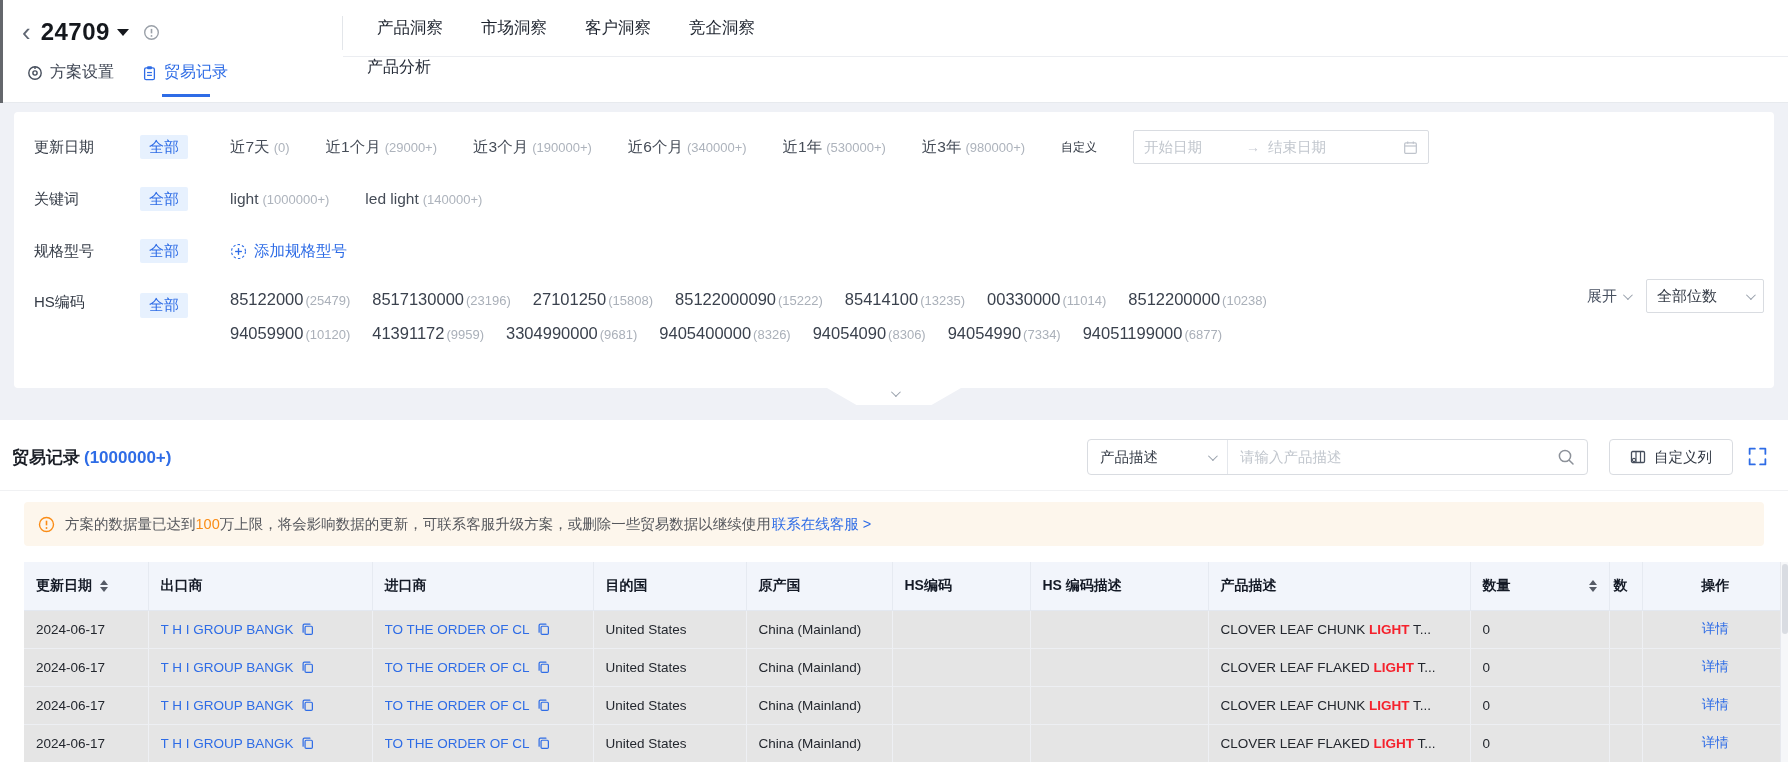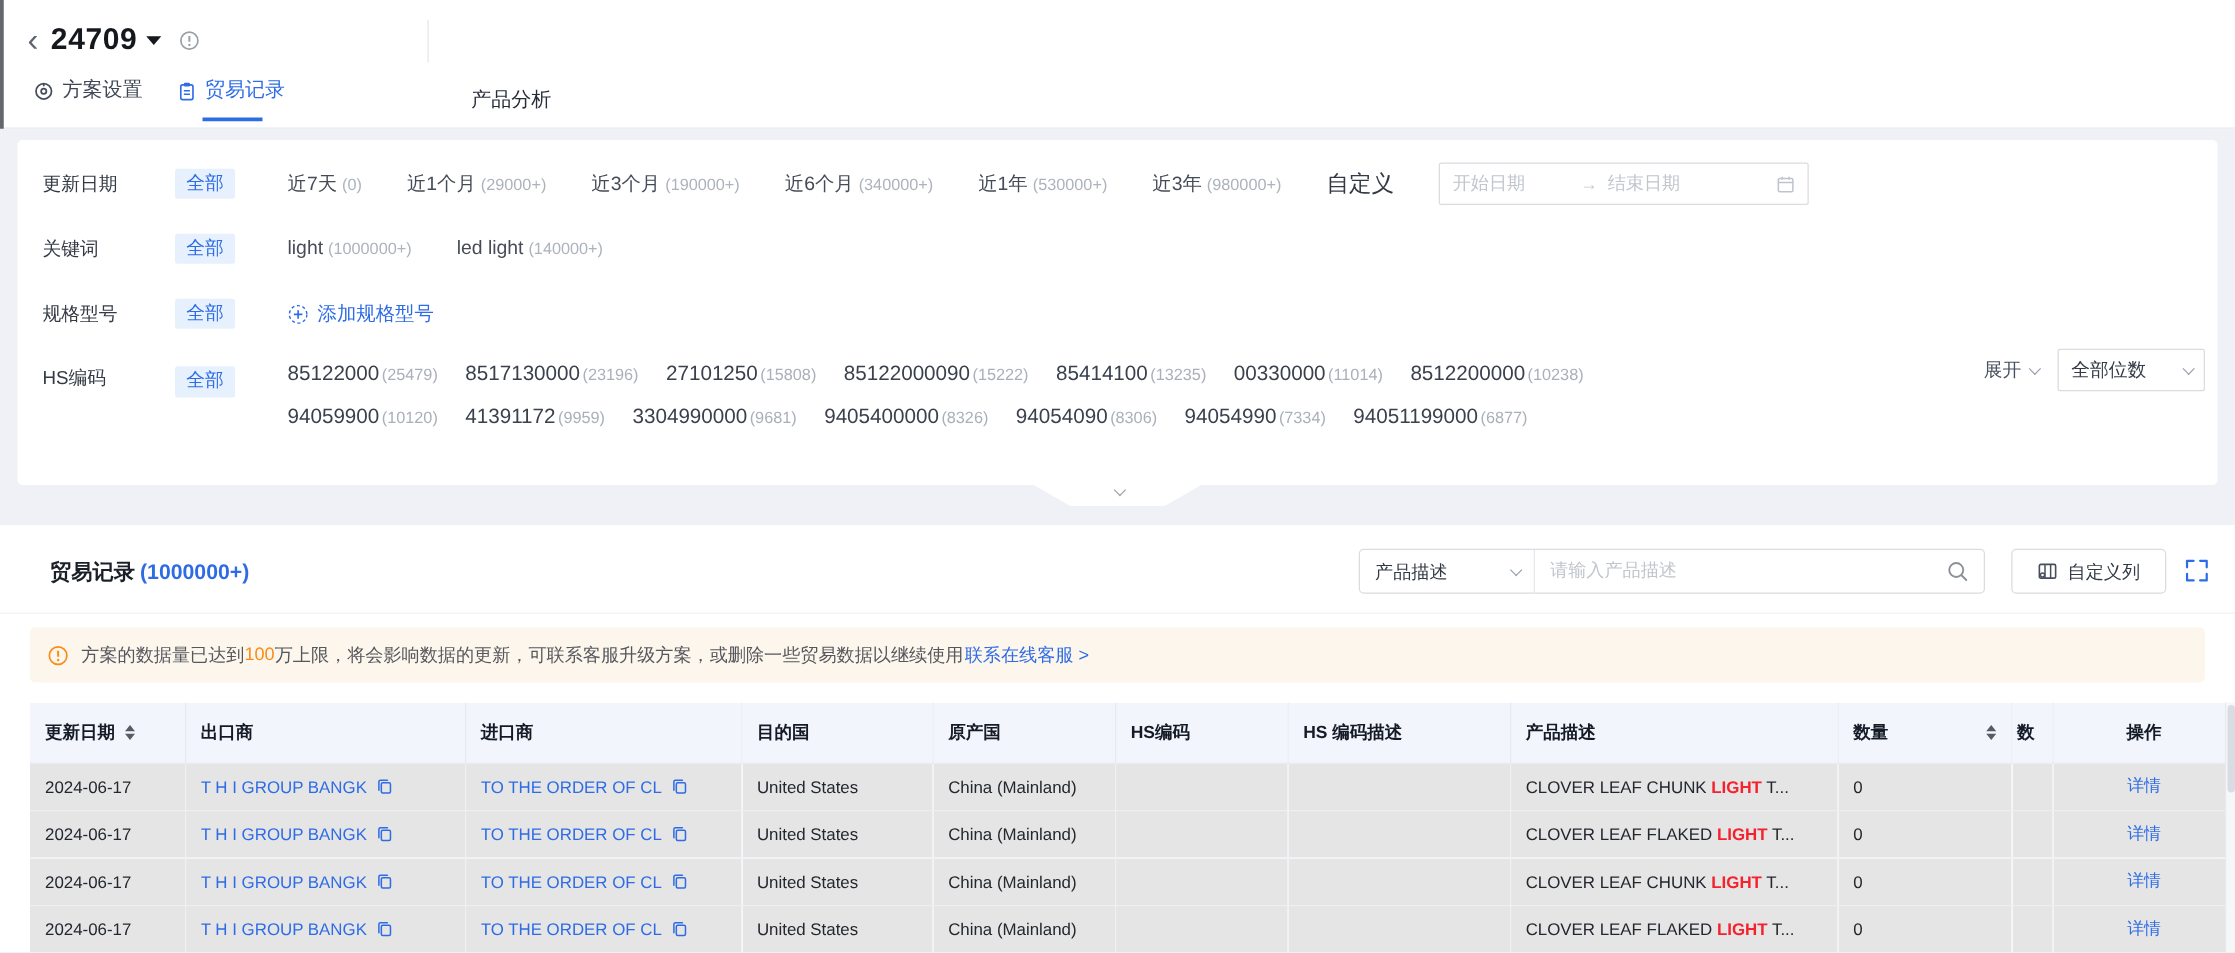--- a/index.html
+++ b/index.html
@@ -18,53 +18,53 @@
   .plan-id { font-size:24px; font-weight:700; color:#15181d; letter-spacing:.5px; }
   .caret-solid { margin-left:7px; width:0; height:0; border-left:6px solid transparent; border-right:6px solid transparent; border-top:7px solid #15181d; cursor:pointer; }
   .info-ic { margin-left:14px; display:inline-flex; }
   .tabs-row { position:absolute; left:27px; top:62px; display:flex; gap:28px; align-items:center; }
   .ptab { display:flex; align-items:center; gap:7px; font-size:16px; color:#3f4654; position:relative; cursor:pointer; }
   .ptab.active { color:#2e6ce6; }
   .ptab.active::after { content:""; position:absolute; left:20px; bottom:-14px; width:48px; height:3px; background:#2e6ce6; }
   .topbar-vdivider { position:absolute; left:342px; top:16px; height:34px; width:1px; background:#e3e6ea; }
   .nav-row { position:absolute; left:343px; top:0; right:0; height:57px; border-bottom:1px solid #ebedf1; display:flex; align-items:center; padding-left:34px; gap:38px; }
   .nav-item { font-size:16.5px; color:#1d232e; cursor:pointer; }
-  .subnav-row { position:absolute; left:377px; top:57px; height:46px; display:flex; align-items:center; }
+  .subnav-row { position:absolute; left:367px; top:57px; height:46px; display:flex; }
   .subnav-item { font-size:16px; color:#262c38; cursor:pointer; }
   
   .filter-card { position:absolute; left:14px; top:112px; width:1760px; height:276px; background:#fff; border-radius:4px; z-index:1; }
   .frow { display:flex; align-items:center; height:52px; padding-left:20px; }
   .frow.first { margin-top:9px; }
   .flabel { width:106px; font-size:15px; color:#333a45; flex:none; }
   .chip { flex:none; background:#e7f1fe; color:#2e6ce6; font-size:15px; padding:4px 9px; border-radius:2px; margin-right:42px; line-height:1.1; cursor:pointer; }
   .opts { display:flex; align-items:center; gap:36px; }
   .opt { display:flex; align-items:baseline; cursor:pointer; white-space:nowrap; }
   .opt-name { font-size:15.5px; color:#454c57; }
   .opt-count { font-size:13px; color:#adb3bc; margin-left:4px; }
-  .custom-label { font-size:18px; color:#333a45;text-align:center; }
+  .custom-label { font-size:12px; color:#333a45;text-align:center; }
   .date-range { display:flex; align-items:center; width:296px; height:34px; border:1px solid #d9dce1; border-radius:2px; padding:0 10px; background:#fff; }
   .date-range input { border:none; outline:none; width:100px; font-size:14.5px; color:#333; background:transparent; }
   .date-range input::placeholder { color:#c1c6cd; }
   .range-sep { color:#c8ccd4; font-size:14px; margin:0 8px 0 2px; }
   .add-spec { display:flex; align-items:center; gap:7px; color:#2e6ce6; font-size:15.5px; cursor:pointer; }
   .hs-row { display:flex; align-items:flex-start; padding-left:20px; padding-top:13px; }
   .hs-row .flabel, .hs-row .chip { margin-top:3px; }
   .hs-lines { display:flex; flex-direction:column; gap:15px; }
   .hs-opts { display:flex; gap:22px; }
   .hs-name { font-size:16.5px; color:#3a414d; }
   .hs-count { font-size:13px; color:#aab0b9; margin-left:2px; }
   .hs-side { position:absolute; right:10px; top:167px; display:flex; align-items:center; gap:16px; }
   .expand { font-size:15px; color:#475060; display:flex; gap:6px; align-items:center; cursor:pointer; }
   .digits-select { width:118px; height:34px; border:1px solid #d9dce1; border-radius:2px; display:flex; align-items:center; justify-content:space-between; padding:0 10px; font-size:15px; color:#333a45; cursor:pointer; background:#fff; }
   .chev { display:inline-block; width:7px; height:7px; border:solid #98a0ab; border-width:0 1.5px 1.5px 0; transform:rotate(45deg) translateY(-2px); }
   .collapse-tab { position:absolute; left:50%; top:388px; transform:translateX(-50%); width:134px; height:17px; background:#fff; clip-path:polygon(0 0,100% 0,78% 100%,22% 100%); display:flex; align-items:flex-start; justify-content:center; cursor:pointer; }
   .collapse-tab .chev { margin-top:2px; }
   
   .records { position:absolute; left:0; top:420px; width:1788px; height:342px; background:#fff; }
-  .rec-title { position:absolute; left:40px; top:26px; font-size:17px; font-weight:700; color:#1b1f27; }
+  .rec-title { position:absolute; left:12px; top:26px; font-size:17px; font-weight:700; color:#1b1f27; }
   .rec-count { color:#2e6ce6; margin-left:4px; font-weight:700; }
   .search-combo { position:absolute; left:1087px; top:19px; width:501px; height:36px; border:1px solid #d9dce1; border-radius:4px; display:flex; align-items:center; background:#fff; }
   .search-select { width:140px; height:100%; border-right:1px solid #e4e7ec; display:flex; align-items:center; justify-content:space-between; padding:0 12px; font-size:14.5px; color:#333a45; cursor:pointer; }
   .search-input { flex:1; height:100%; display:flex; align-items:center; padding:0 12px; }
   .search-input input { flex:1; border:none; outline:none; font-size:14.5px; color:#333; }
   .search-input input::placeholder { color:#c1c6cd; }
   .customize-btn { position:absolute; left:1609px; top:19px; width:124px; height:36px; border:1px solid #d9dce1; border-radius:4px; display:flex; align-items:center; justify-content:center; gap:8px; font-size:14.5px; color:#333a45; cursor:pointer; background:#fff; }
   .fullscreen-btn { position:absolute; left:1747px; top:26px; cursor:pointer; display:inline-flex; }
   .rec-divider { position:absolute; top:70px; left:0; width:100%; border-top:1px solid #f0f1f3; }
   .notice { position:absolute; left:24px; top:82px; width:1740px; height:44px; background:#fdf6ec; border-radius:4px; display:flex; align-items:center; padding-left:14px; font-size:14.5px; color:#55575c; }
@@ -127,20 +127,26 @@
             <line x1="5.4" y1="8" x2="10.6" y2="8" stroke="#2e6ce6" stroke-width="1.3"></line>
             <line x1="5.4" y1="11" x2="10.6" y2="11" stroke="#2e6ce6" stroke-width="1.3"></line>
           </svg>
       </span>
       <span>贸易记录</span>
     </div>
   </div>
 
   <div class="topbar-vdivider"></div>
 
+  <div class="nav-row">
+    <span class="nav-item">产品洞察</span>
+    <span class="nav-item">市场洞察</span>
+    <span class="nav-item">客户洞察</span>
+    <span class="nav-item">竞企洞察</span>
+  </div>
   <div class="subnav-row">
     <span class="subnav-item">产品分析</span>
   </div>
 </div>
 
 <div class="filter-card">
 
   <div class="frow first">
     <span class="flabel">更新日期</span>
     <span class="chip">全部</span>

